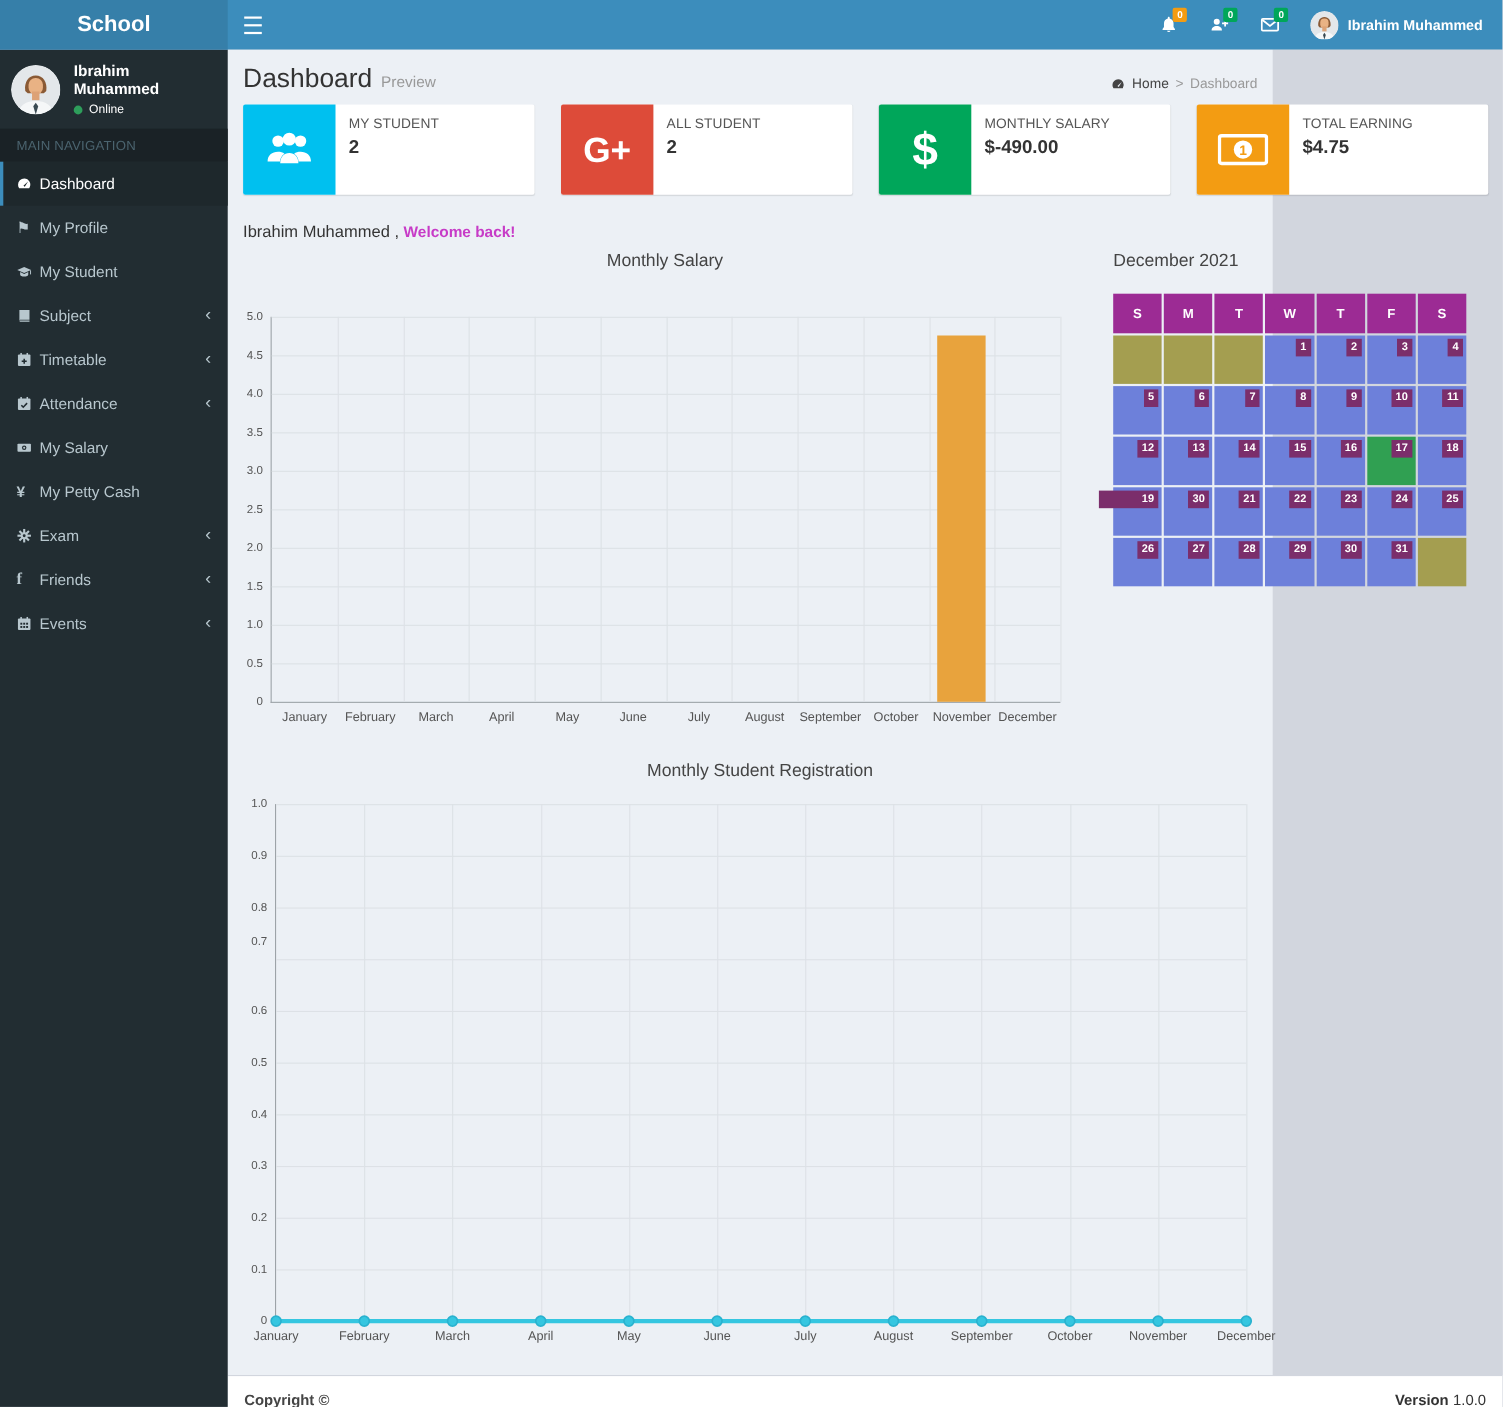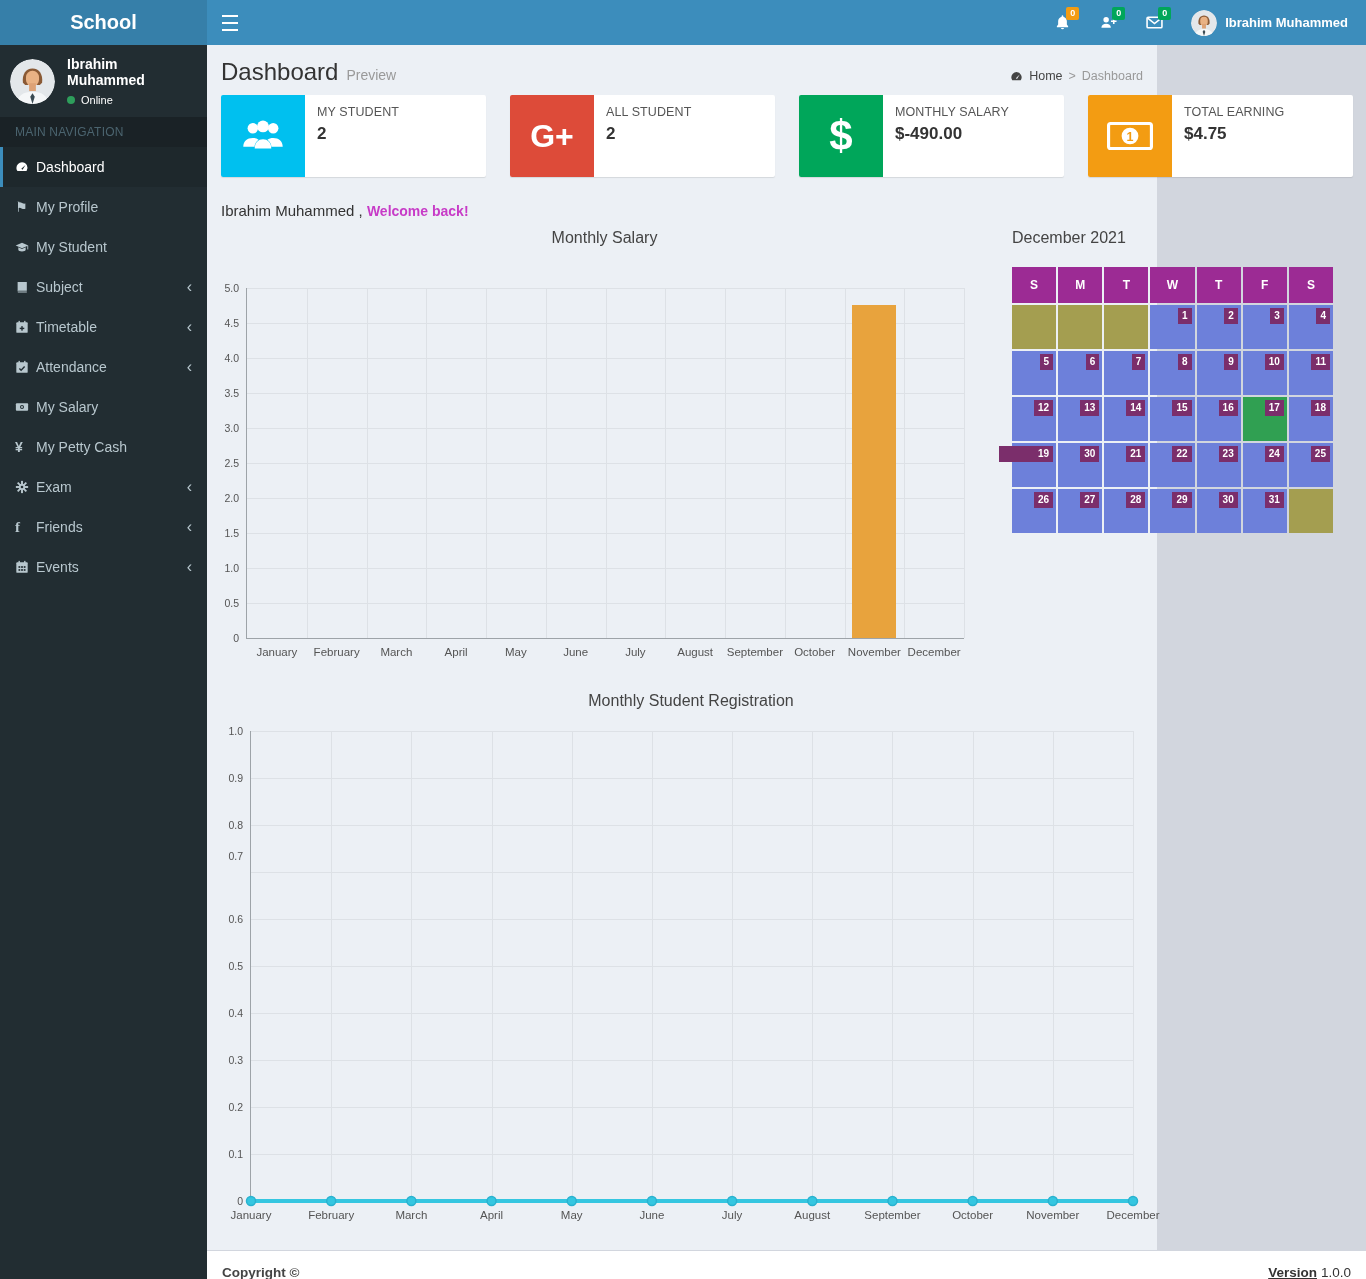--- a/index.html
+++ b/index.html
@@ -83,21 +83,21 @@
   .cal-h{height:36px;display:flex;align-items:center;justify-content:center;color:#fff;
         font-size:12px;font-weight:bold;}
   .cal-c{height:44px;position:relative;}
   .cal-badge{position:absolute;top:3px;right:3px;color:#fff;font-size:10px;font-weight:bold;
         padding:2px 4px;line-height:1.2;}
   .cal-body{margin-top:2px;}
   
   .footer{position:absolute;left:0;top:1205px;width:1159px;height:74px;background:#fff;
         border-top:1px solid #d2d6de;box-sizing:border-box;padding:14px 15px;font-size:13.5px;color:#444;}
   .footer .ver{position:absolute;right:15px;top:14px;color:#333;}
-  .footer .ver b{margin-right:4px;text-decoration:underline;}
+  .footer .ver b{margin-right:4px;}
 </style>
 </head>
 <body>
 
 <div class="topbar">
   <div class="logo">School</div>
   <div class="hamburger">
     <span></span>
   </div>
   <div class="nav-right">

